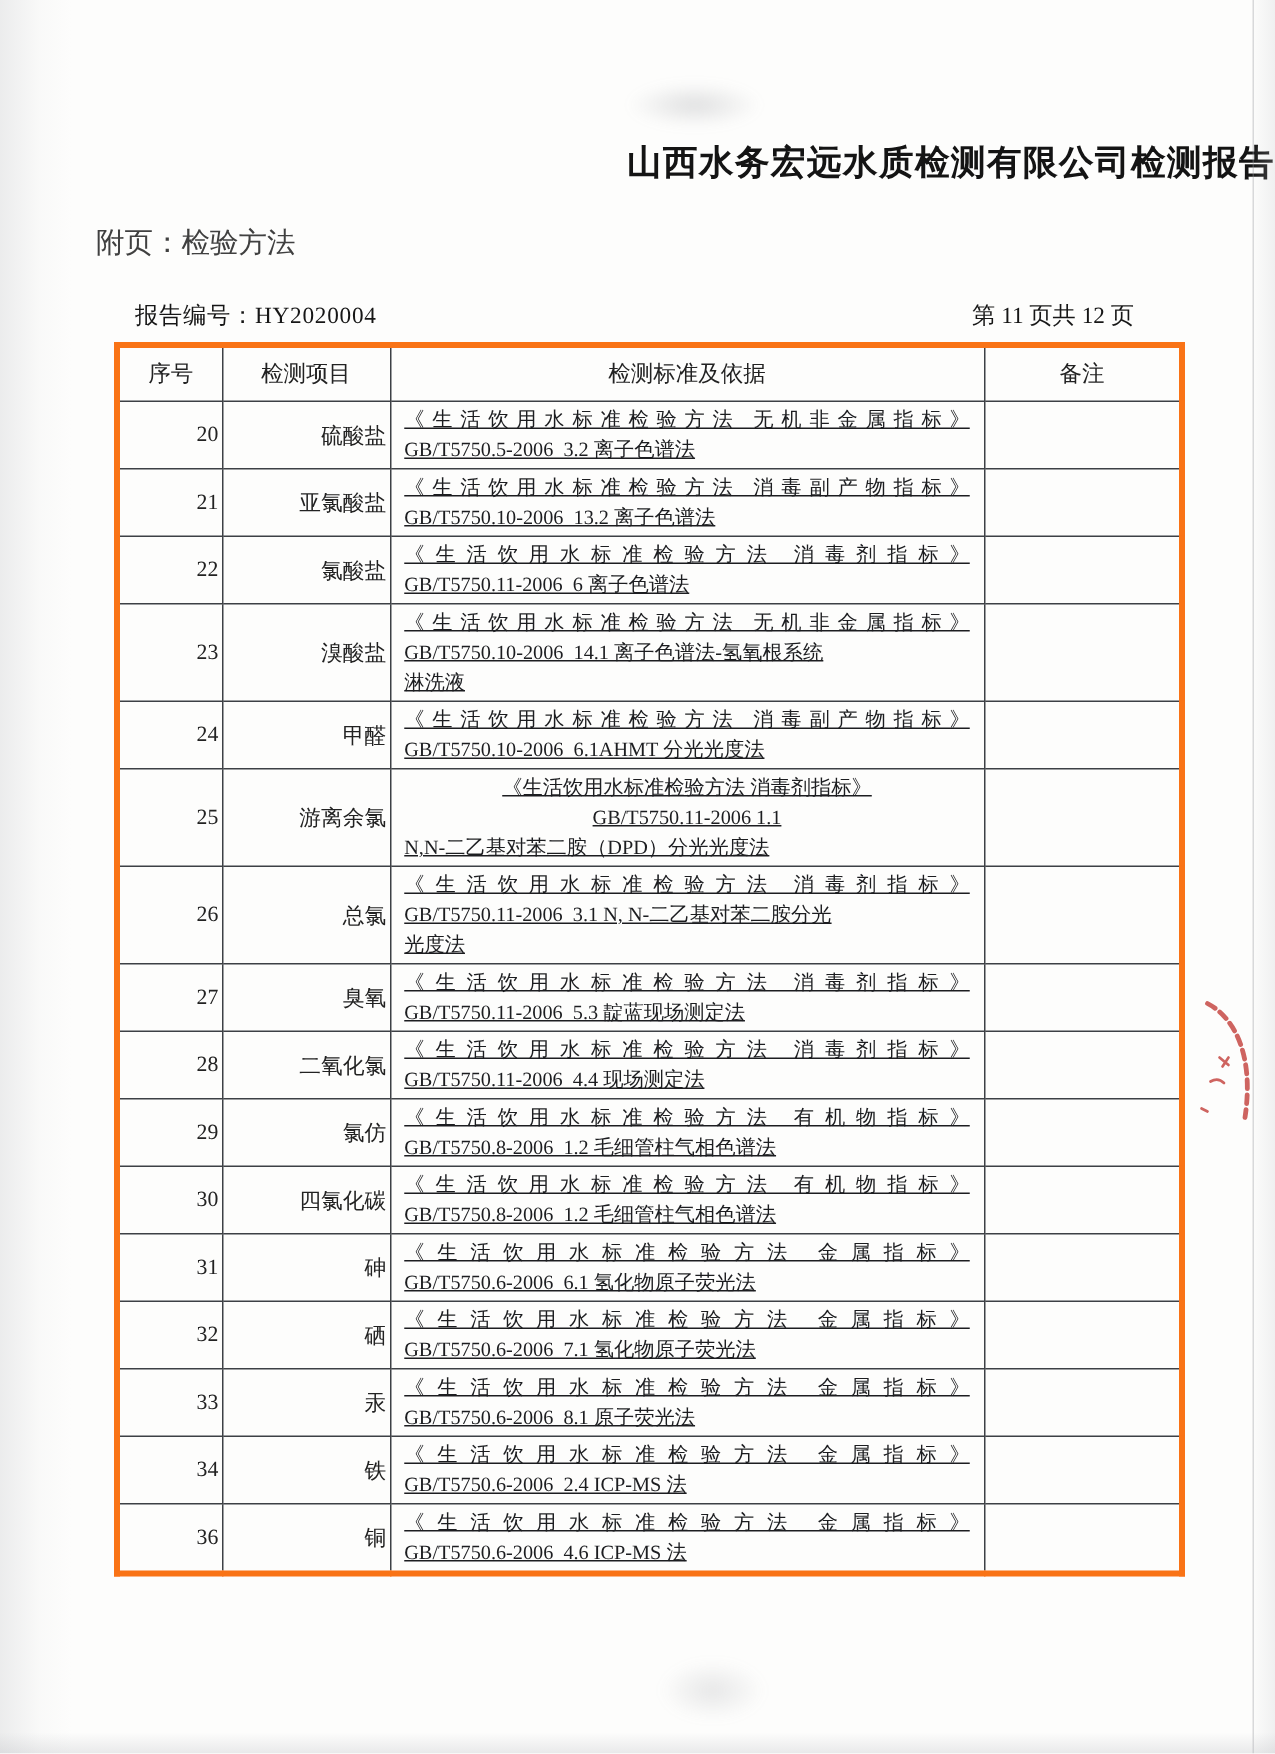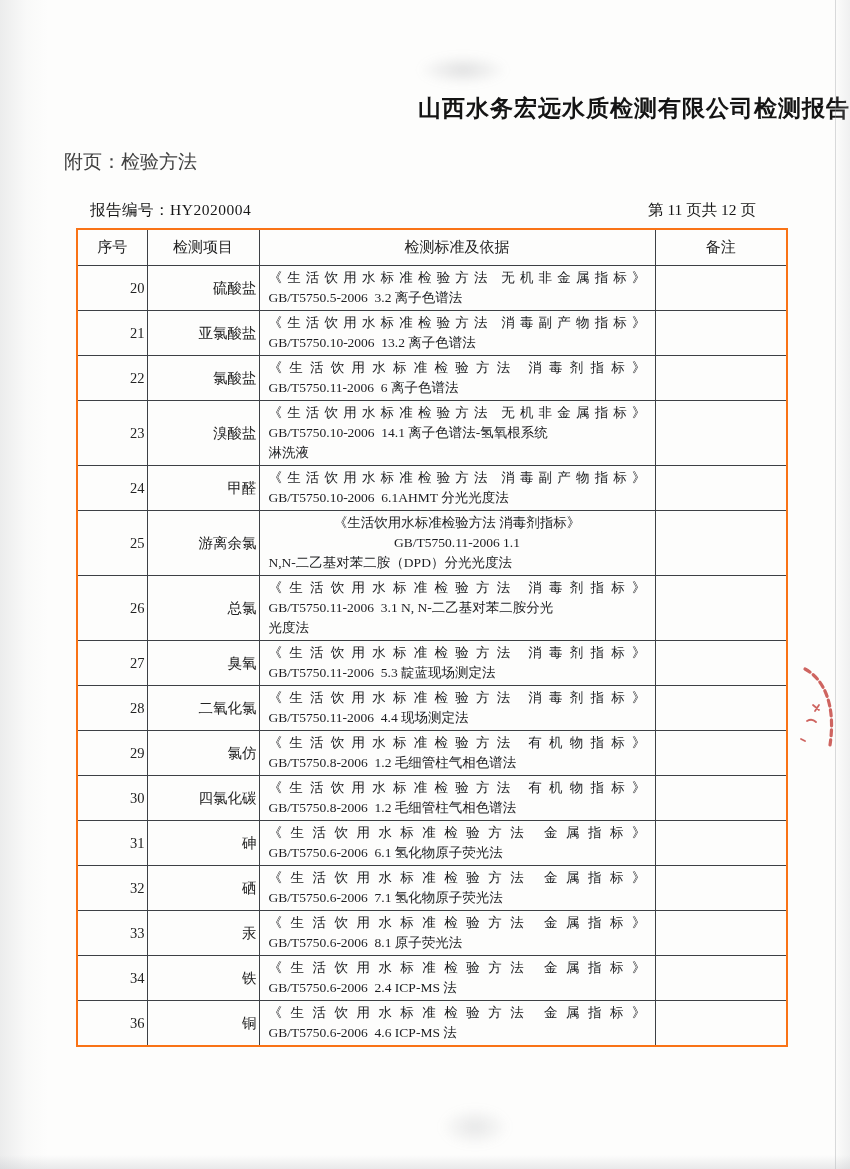--- a/index.html
+++ b/index.html
@@ -28,27 +28,27 @@
     font-size:23px;font-weight:bold;letter-spacing:1px;color:#141414;}
   .subtitle{margin:25px 0 0 64px;font-size:19px;font-weight:normal;color:#404040;}
   .report-row{width:710px;margin:25px 0 7px 76px;display:flex;
     justify-content:space-between;align-items:flex-end;
     padding:0 30px 0 14px;box-sizing:border-box;
     font-size:15.5px;font-weight:normal;color:#161616;}
   .report-no{letter-spacing:.5px;}
 
   
   table.methods{border-collapse:collapse;table-layout:fixed;
-    width:710px;margin:0 0 0 76px;border:2px solid #f97316;}
+    width:710px;margin:0 0 0 76px;border:4px solid #f97316;}
   th,td{border:1px solid #3d4045;vertical-align:middle;}
   th{font-weight:normal;font-size:15px;text-align:center;height:31px;padding:2px 0;color:#222;}
   td.c-no,td.c-item{text-align:right;font-size:14.5px;color:#222;padding:2px 2px;}
   td.c-std{padding:2px 9px;}
   td.c-remark{padding:2px;}
-  .std-line{font-size:13.5px;line-height:20px;white-space:pre-wrap;color:#1c1d20;}
+  .std-line{font-size:13.5px;line-height:20px;white-space:pre-wrap;color:#1c1d20;text-decoration:underline;}
   .std-line.just{text-align:justify;text-align-last:justify;}
   .row-center .std-line{text-align:center;text-align-last:center;}
   .row-center .std-line:last-child{text-align:left;text-align-last:left;}
 
   
   .stamp{position:absolute;left:795px;top:663px;opacity:.78;}
 </style>
 </head>
 <body>
 

